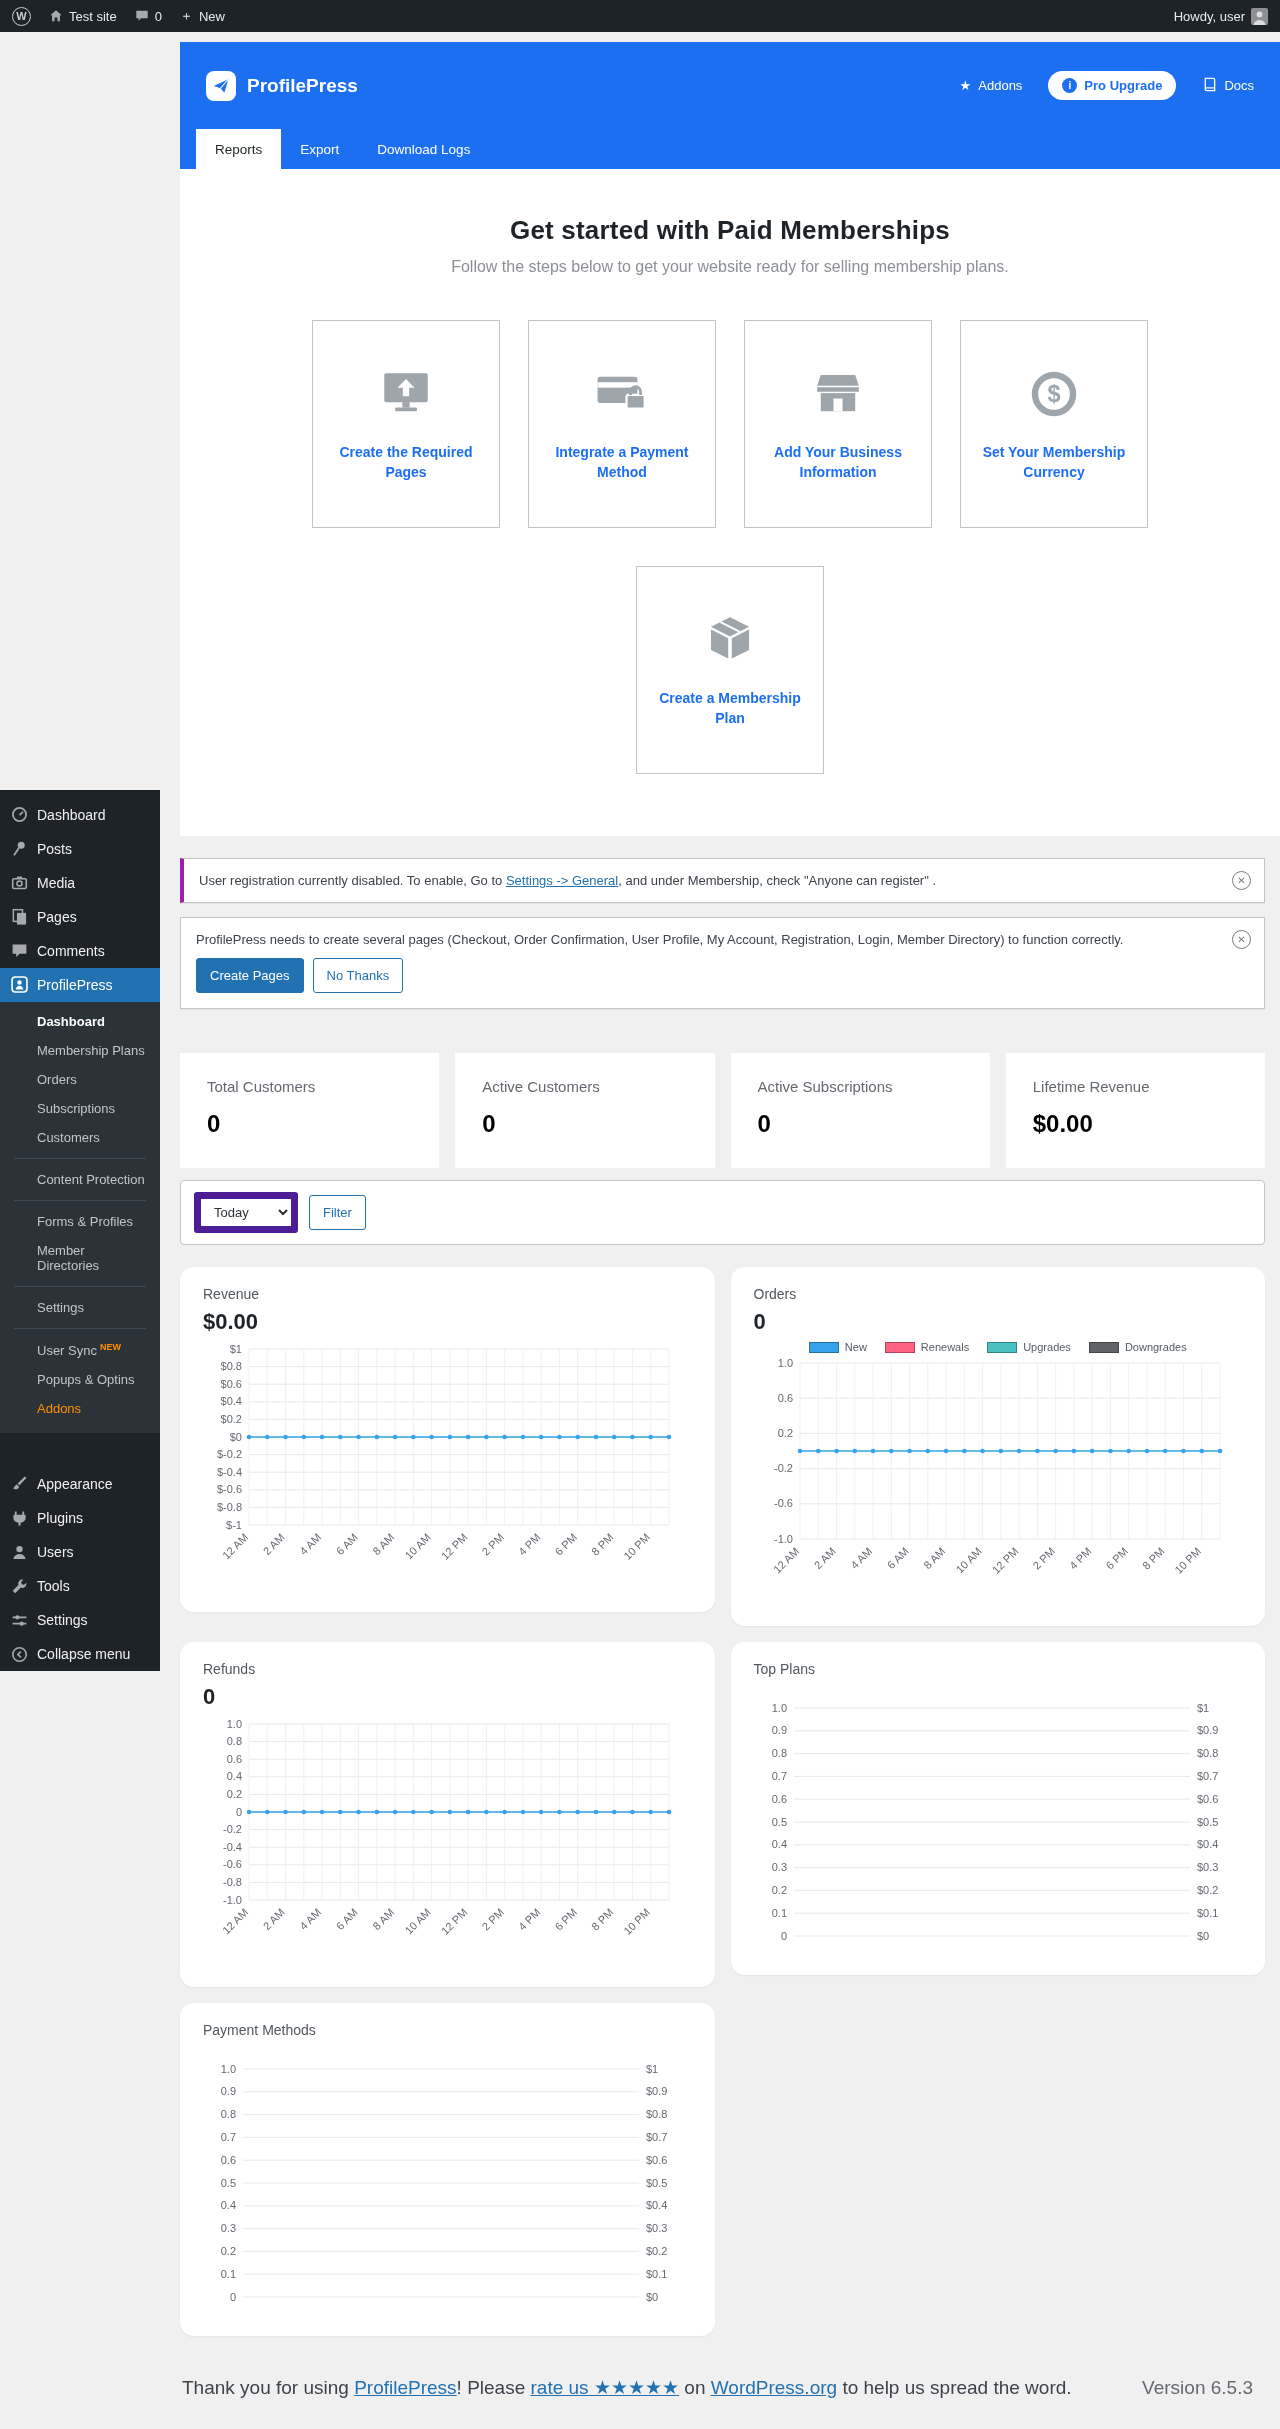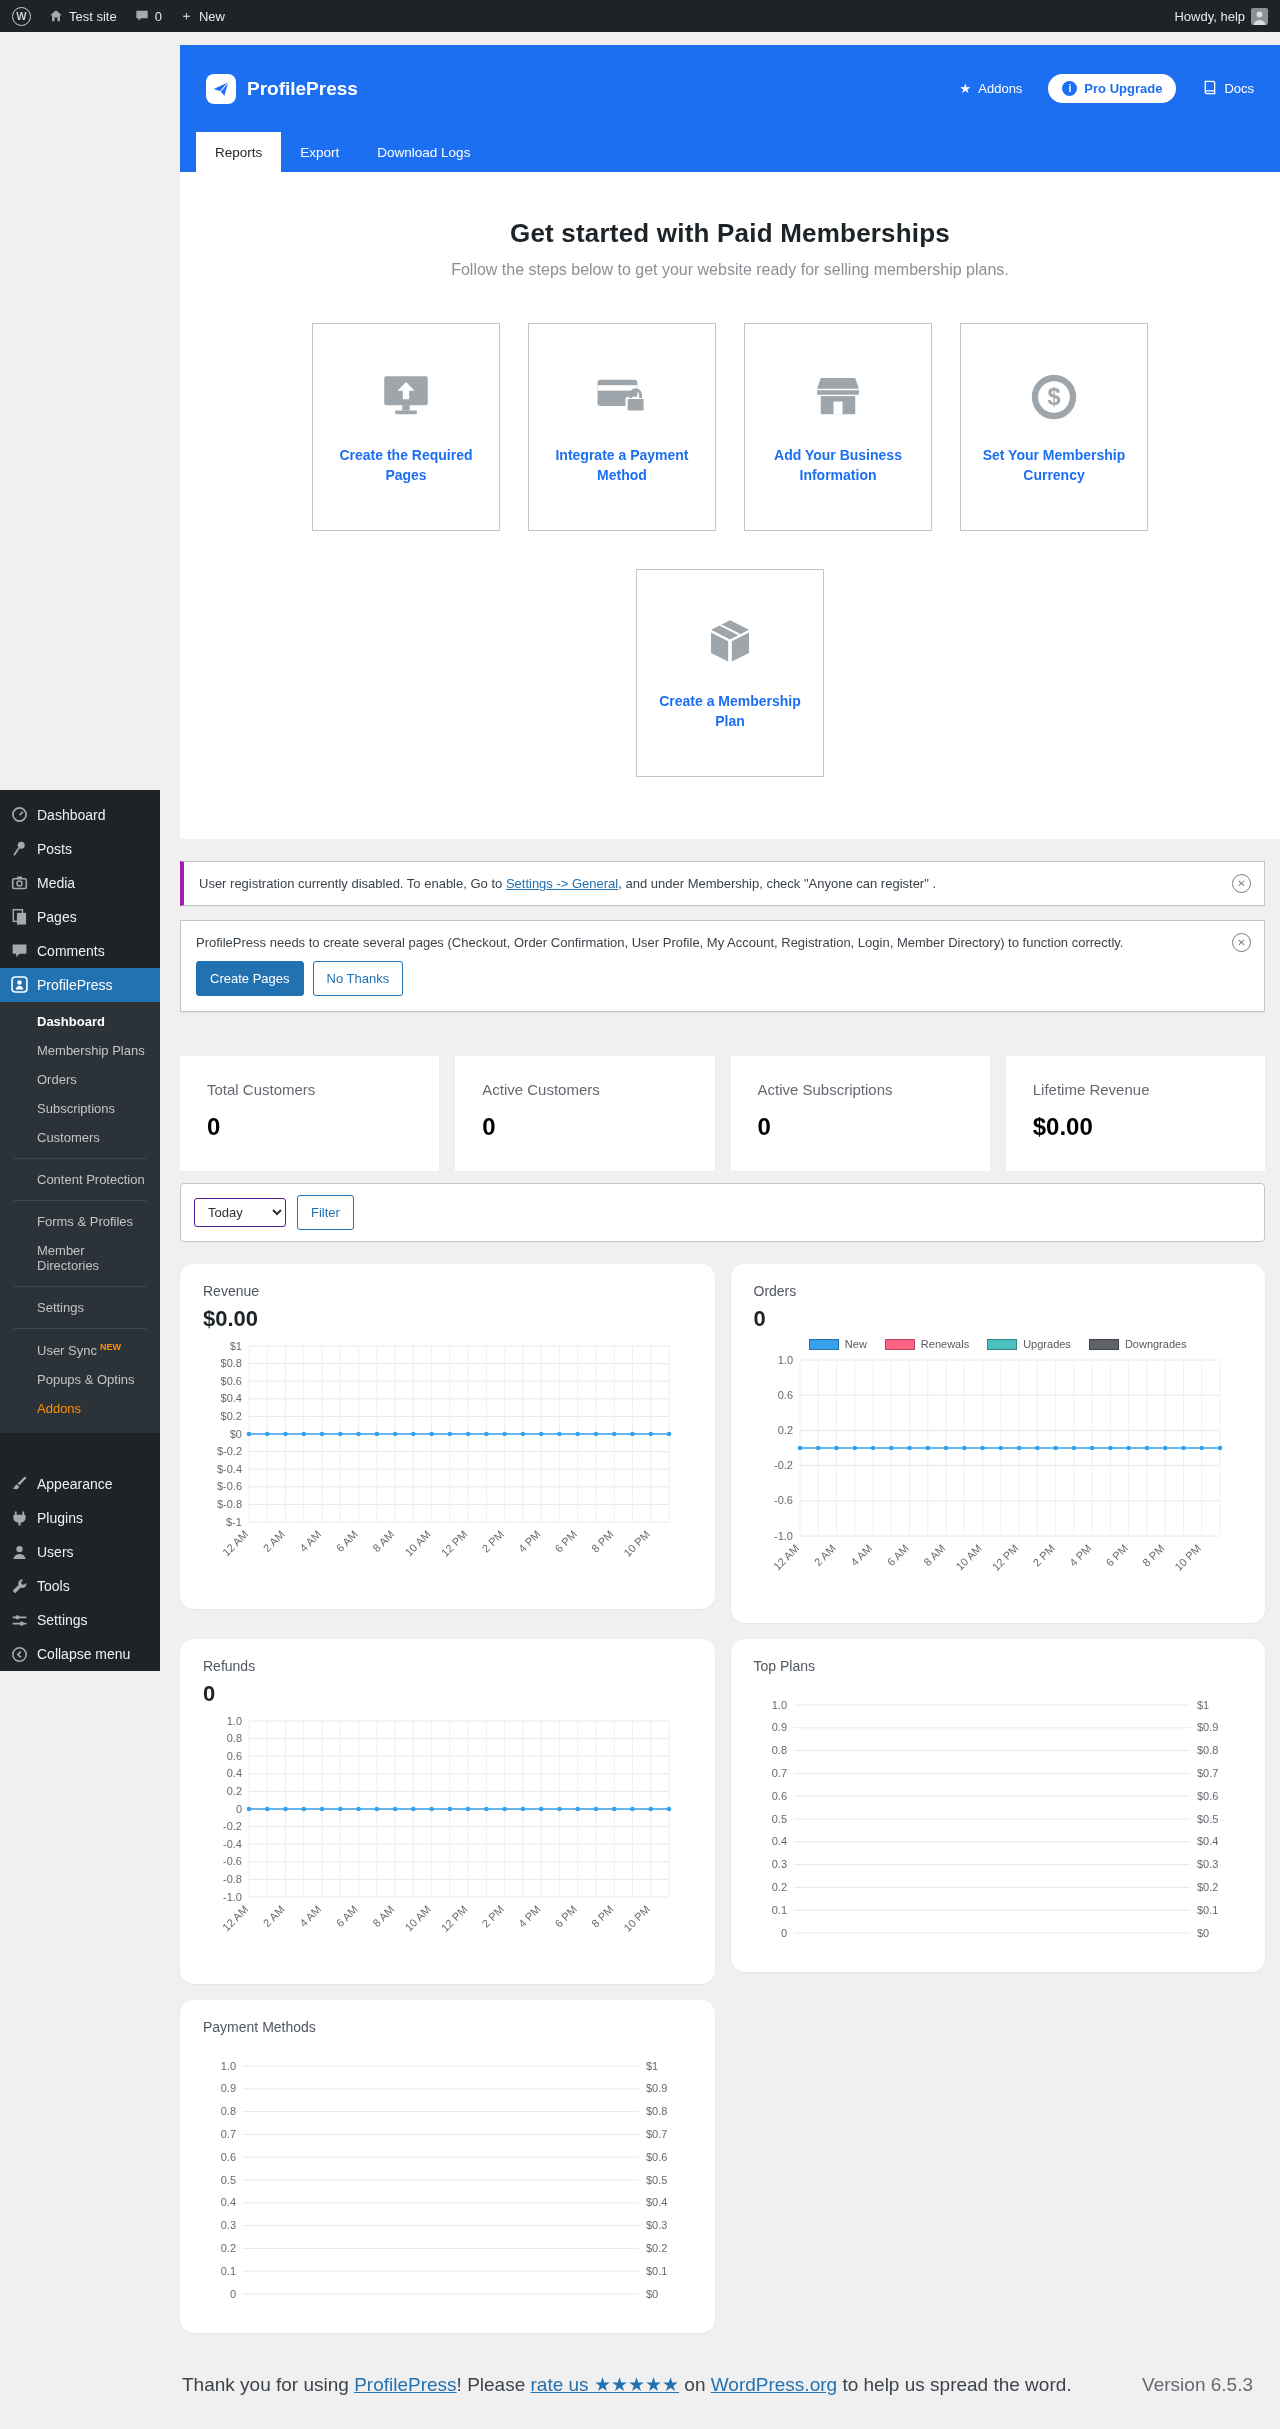--- a/index.html
+++ b/index.html
@@ -60,21 +60,21 @@
 .notice-buttons{margin-top:11px;display:flex;gap:9px}
 .btn-primary{background:#2271b1;border:1px solid #2271b1;color:#fff;padding:7px 13px;border-radius:3px;font-size:13px;cursor:pointer;font-family:inherit}
 .btn-outline{background:#fff;border:1px solid #2271b1;color:#2271b1;padding:9px 13px;border-radius:3px;font-size:13px;cursor:pointer;font-family:inherit}
 
 .stats-row{display:grid;grid-template-columns:repeat(4,1fr);gap:16px;margin-bottom:12px}
 .stat-card{background:#fff;padding:25px 27px 30px}
 .stat-label{color:#646970;font-size:15px;margin-bottom:15px}
 .stat-value{font-size:24px;font-weight:700;color:#000}
 
 .filter-bar{background:#fff;border:1px solid #c3c4c7;border-radius:4px;padding:11px 13px;display:flex;gap:11px;align-items:center;margin-bottom:22px}
-.filter-bar select{font-size:13px;padding:5px 26px 5px 9px;border:1px solid #4c1d95;border-radius:3px;color:#2c3338;background:#fff;font-family:inherit}
+.filter-bar select{font-size:13px;padding:5px 26px 5px 9px;border:7px solid #4c1d95;border-radius:3px;color:#2c3338;background:#fff;font-family:inherit}
 
 .charts-grid{display:grid;grid-template-columns:1fr 1fr;gap:16px;align-items:start}
 .chart-card{background:#fff;border-radius:14px;padding:19px 23px;box-shadow:0 1px 2px rgba(0,0,0,.05)}
 .chart-title{font-size:14px;color:#50575e;margin-bottom:7px}
 .chart-total{font-size:22px;font-weight:700;color:#1d2327;margin-bottom:4px}
 .chart-gap{height:16px}
 .chart-legend{display:flex;justify-content:center;gap:18px;margin:6px 0 0;font-size:11px;color:#545b62;align-items:center;flex-wrap:wrap}
 .lg-item{display:flex;align-items:center;cursor:pointer}
 .lg-box{display:inline-block;width:30px;height:11px;margin-right:6px;border:1px solid rgba(0,0,0,.3)}
 svg .tick{fill:#646970;font-size:11px;font-family:"Liberation Sans","DejaVu Sans",sans-serif}
@@ -107,21 +107,21 @@
         </span>
       <span>0</span>
     </span>
     <span class="ab-item">
       <span>＋</span>
       <span>New</span>
     </span>
   </div>
   <div class="ab-group">
     <span class="ab-item">
-      <span>Howdy, help</span>
+      <span>Howdy, user</span>
       <span class="avatar">
           <svg viewBox="0 0 16 16" width="17" height="17">
             <rect width="16" height="16" fill="#8c8f94"></rect>
             <circle cx="8" cy="6" r="2.7" fill="#dcdcde"></circle>
             <path d="M2.3 16c.6-3.1 3-4.7 5.7-4.7s5.1 1.6 5.7 4.7z" fill="#dcdcde"></path>
           </svg>
         </span>
     </span>
   </div>
 </div>

